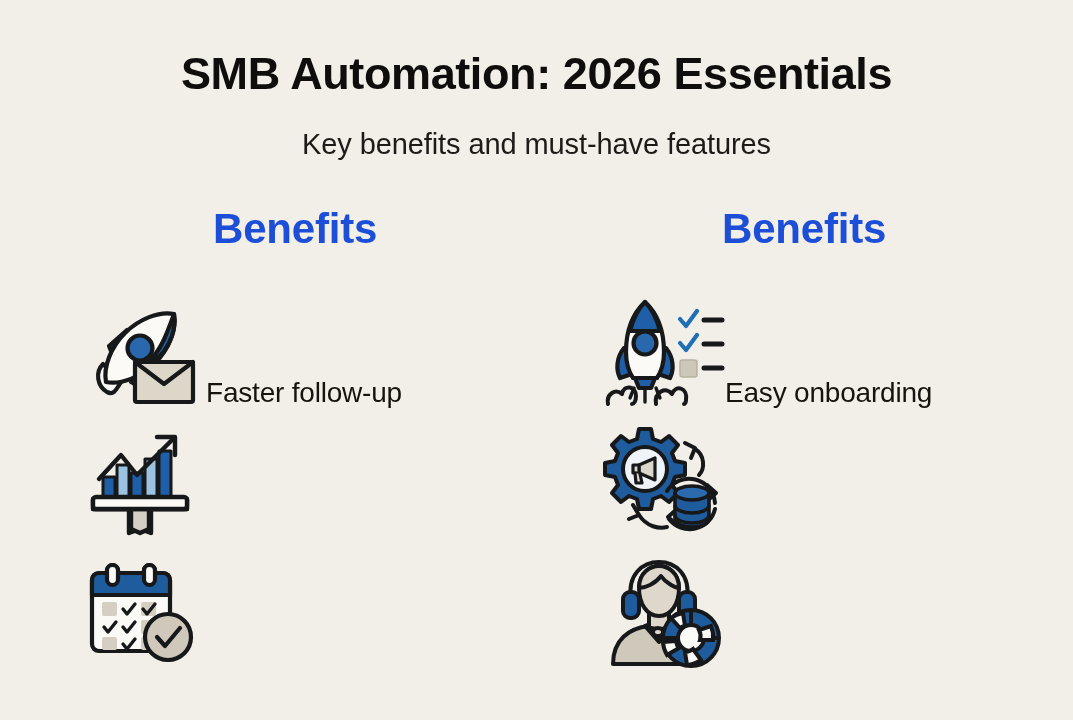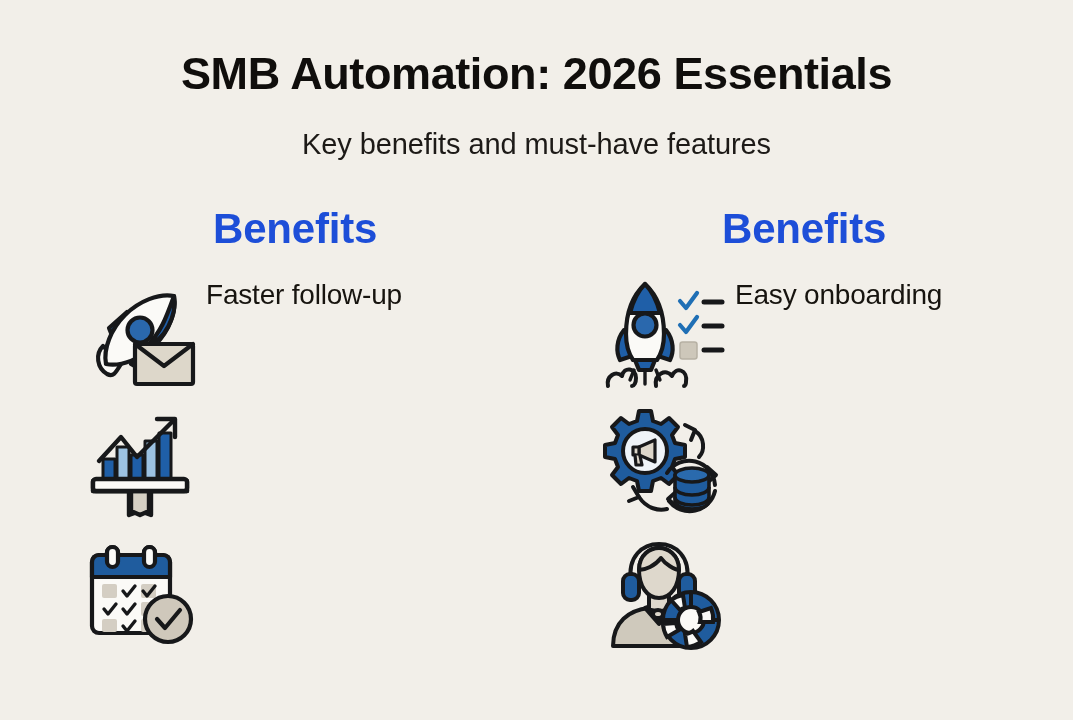--- a/index.html
+++ b/index.html
@@ -71,21 +71,21 @@
     margin-bottom: 26px;
   }
 
   .column.benefits .col-head { margin-left: 213px; }
   .column.features .col-head { margin-left: 186px; }
 
   .rows { width: 100%; }
 
   .row {
     display: flex;
-    align-items: flex-start;
+    align-items: flex-end;
     height: 130px;
   }
 
   .column.benefits .row { padding-left: 78px; }
   .column.features .row { padding-left: 65px; }
 
   .row-icon {
     width: 124px;
     height: 112px;
     flex: 0 0 124px;
@@ -96,21 +96,21 @@
 
   .row-label {
     font-size: 28px;
     font-weight: 400;
     color: #17140f;
     letter-spacing: -0.2px;
     white-space: nowrap;
   }
 
   .column.benefits .row-label { margin-left: 4px; }
-  .column.features .row-label { margin-left: 10px; }
+  .column.features .row-label { }
 
   svg { display: block; overflow: visible; }
 </style>
 </head>
 <body>
 
 <div class="slide">
 
   <div class="header">
     <div class="title">SMB Automation: 2026 Essentials</div>

